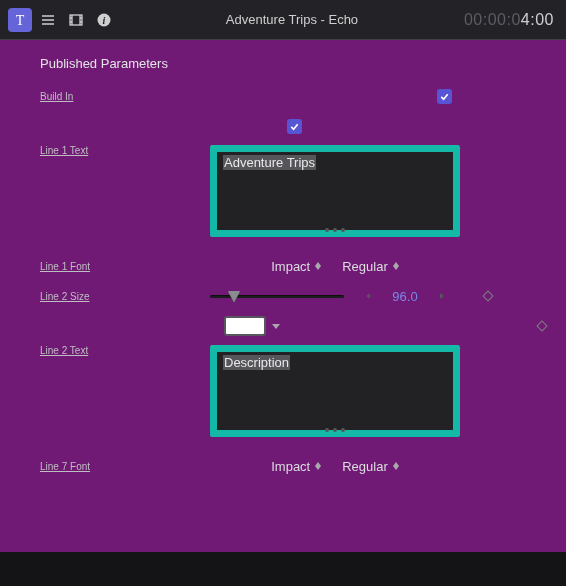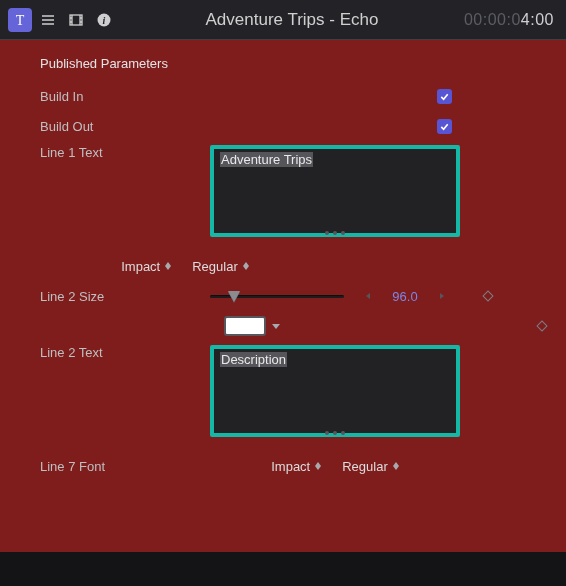--- a/index.html
+++ b/index.html
@@ -19,72 +19,73 @@
     width: 24px; height: 24px;
     display: flex; align-items: center; justify-content: center;
     border-radius: 4px;
     margin-right: 4px;
   }
   .tab.active { background: #6664d9; }
   .header-title {
     flex: 1;
     text-align: center;
     color: #cfcfd0;
-    font-size: 17px;
+    font-size: 13px;
   }
   .timecode {
     font-family: "Helvetica Neue", Arial, sans-serif;
     font-variant-numeric: tabular-nums;
     font-size: 16px;
     letter-spacing: 0.5px;
   }
   .tc-dim { color: #5c5c64; }
   .tc-light { color: #cfcfd3; }
 
   .panel {
-    background: #7f1d1d;
+    background: #701a75;
     padding: 14px 16px 4px 16px;
     height: 512px;
   }
   .section-title {
     color: #e3e3e5;
     font-size: 13px;
     padding: 2px 0 10px 24px;
   }
   .row {
     display: flex;
     align-items: center;
     min-height: 30px;
     padding-left: 24px;
     padding-right: 4px;
   }
   .row.tall { align-items: flex-start; padding-top: 4px; }
   .label {
     width: 150px;
     color: #bfbfc1;
-    font-size: 13px;
+    font-size: 10px;
     flex-shrink: 0;
+    text-decoration: underline;
   }
   .control { flex: 1; display: flex; align-items: center; }
 
   .checkbox-col { width: 262px; display: flex; justify-content: flex-end; }
   .checkbox {
     width: 15px; height: 15px;
     background: #5755d3;
     border-radius: 3px;
     display: flex; align-items: center; justify-content: center;
     position: relative;
   }
   .checkbox svg { width: 11px; height: 11px; }
 
   .textbox {
     width: 250px;
     height: 92px;
     background: #222224;
-    border: 4px solid #14b8a6;
+    border: 7px solid #14b8a6;
     border-radius: 2px;
     color: #d7d7d8;
     padding: 3px 6px;
     position: relative;
     margin-left: 20px;
   }
   .textbox .selected {
     background: #55555a;
     color: #e9e9ea;
     padding: 0 1px;
@@ -223,21 +224,20 @@
       <div class="checkbox">
         <svg viewBox="0 0 12 12">
               <polyline points="2.5,6.5 5,9 9.5,3.5" fill="none" stroke="#fff" stroke-width="1.8"></polyline>
             </svg>
       </div>
     </div>
       </div>
   </div>
 
   <div class="row">
-    <div class="label">Build Out</div>
     <div class="control">
         <div class="checkbox-col">
       <div class="checkbox">
         <svg viewBox="0 0 12 12">
               <polyline points="2.5,6.5 5,9 9.5,3.5" fill="none" stroke="#fff" stroke-width="1.8"></polyline>
             </svg>
       </div>
     </div>
       </div>
   </div>
@@ -252,20 +252,21 @@
             <span></span>
             <span></span>
           </div>
       </div>
     </div>
   </div>
 
   <div style="height:14px"></div>
 
   <div class="row">
+    <div class="label">Line 1 Font</div>
     <div class="control">
       <div class="font-controls">
         <div class="selectbox">
           <span>Impact</span>
           <span class="stepper-caret">
               <span class="caret up"></span>
               <span class="caret down"></span>
             </span>
         </div>
         <div class="selectbox">

